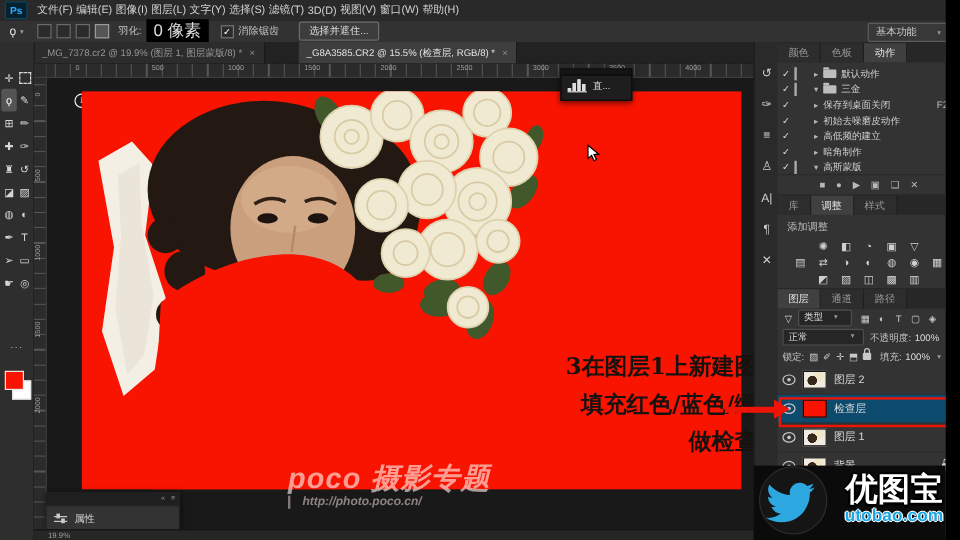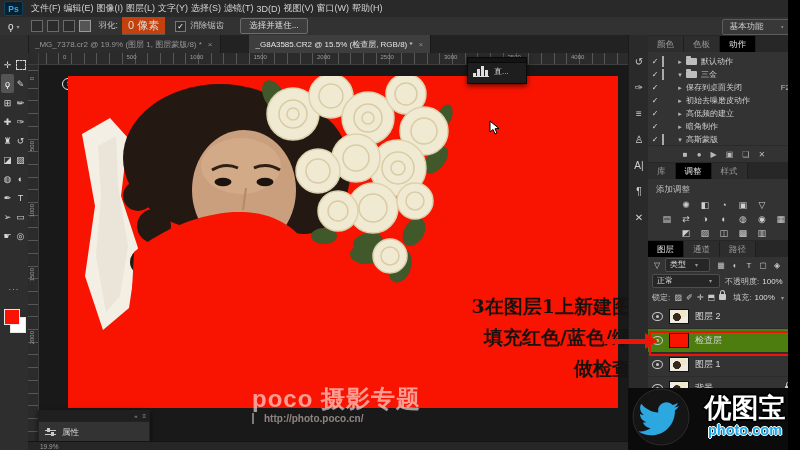--- a/index.html
+++ b/index.html
@@ -12,24 +12,24 @@
   #pslogo{width:17px;height:13px;margin:0 8px 0 4px;background:#06212f;border:1px solid #10425e;border-radius:2px;
           color:#31a8ff;font-size:8.5px;font-weight:bold;display:flex;align-items:center;justify-content:center;}
   .menu-item{font-size:9px;color:#d2d2d2;margin-right:3px;white-space:nowrap;cursor:default;}
   
   #optionsbar{left:0;top:17px;width:800px;height:18px;background:#323232;border-bottom:1px solid #222;display:flex;align-items:center;}
   .tool-badge{font-size:10px;color:#e2e2e2;margin-left:8px;}
   .caret{font-size:6px;color:#999;margin:0 3px;}
   .mode-sq{width:10px;height:10px;border:1px solid #6a6a6a;background:#2b2b2b;margin-right:4px;}
   .mode-sq.on{background:#555;border-color:#9a9a9a;}
   .opt-label{font-size:8.5px;color:#c4c4c4;margin:0 4px;white-space:nowrap;}
-  .opt-field{font-size:11px;color:#ddd;background:#c2410c;border-bottom:1px solid #555;padding:1px 6px;min-width:30px;}
+  .opt-field{font-size:14px;color:#ddd;background:#000000;border-bottom:1px solid #555;padding:1px 6px;min-width:30px;}
   .checkbox{width:9px;height:9px;background:#2b2b2b;border:1px solid #777;color:#fff;font-size:8px;line-height:9px;text-align:center;margin-left:10px;}
   .opt-button{font-size:8.5px;color:#ddd;border:1px solid #6c6c6c;background:#3d3d3d;border-radius:2px;padding:1px 8px;margin-left:12px;white-space:nowrap;}
-  #workspace{position:absolute;right:6px;top:2px;font-size:8.5px;color:#ccc;border:1px solid #5c5c5c;background:#383838;border-radius:2px;padding:1px 6px;display:flex;gap:14px;align-items:center;font-family:Liberation Mono, monospace;}
+  #workspace{position:absolute;right:6px;top:2px;font-size:8.5px;color:#ccc;border:1px solid #5c5c5c;background:#383838;border-radius:2px;padding:1px 6px;display:flex;gap:14px;align-items:center;}
   
   #tabbar{left:28px;top:35px;width:600px;height:18px;background:#222;display:flex;gap:28px;}
   .doctab{height:18px;display:flex;align-items:center;padding:0 7px;font-size:8px;white-space:nowrap;border-right:1px solid #191919;background:#2c2c2c;color:#969696;}
   .doctab.active{background:#3e3e3e;color:#e3e3e3;}
   .doctab .close{margin-left:6px;font-size:8px;color:#8a8a8a;}
   
   #toolbar{left:0;top:35px;width:28px;height:415px;background:#2e2e2e;border-right:1px solid #1d1d1d;}
   #tools{position:absolute;left:1px;top:20px;width:26px;display:grid;grid-template-columns:13px 13px;}
   .tool{height:19px;display:flex;align-items:center;justify-content:center;font-size:9px;color:#d6d6d6;}
   .tool.selected{background:#545454;border-radius:2px;color:#fff;}
@@ -43,60 +43,60 @@
   .hrlabel{position:absolute;top:1px;font-size:6px;color:#9c9c9c;}
   #vruler{position:absolute;left:0;top:11px;width:10px;height:386px;background:#2b2b2b;border-right:1px solid #3e3e3e;
     background-image:repeating-linear-gradient(180deg,transparent 0,transparent 11.7px,#565656 11.7px,#565656 12.7px);background-position:0 12px;}
   .vrlabel{position:absolute;left:1px;font-size:6px;color:#9c9c9c;writing-mode:vertical-rl;transform:rotate(180deg);}
   #ruler-corner{position:absolute;left:0;top:0;width:10px;height:11px;background:#2b2b2b;border-right:1px solid #3e3e3e;border-bottom:1px solid #3e3e3e;}
   #info-icon{position:absolute;left:34px;top:25px;width:10px;height:10px;border:1px solid #e9e9e9;border-radius:50%;
              color:#e9e9e9;font-size:7px;line-height:10px;text-align:center;font-family:"DejaVu Serif",serif;}
   #artwork{position:absolute;left:40px;top:23px;}
   #annotation{position:absolute;left:390px;top:238px;width:232px;text-align:right;
       font-family:"DejaVu Serif",serif;font-weight:bold;font-size:19px;line-height:31px;color:#161210;}
-  #poco{position:absolute;left:224px;top:330px;width:220px;text-align:left;}
+  #poco{position:absolute;left:212px;top:330px;width:220px;text-align:left;font-style:italic;}
   #poco-title{font-size:24px;font-weight:bold;color:rgba(255,240,238,.62);letter-spacing:1px;}
   #poco-url{font-size:10px;font-weight:bold;color:rgba(255,235,232,.5);margin-top:-2px;padding-left:10px;border-left:2px solid rgba(255,235,232,.45);}
   
   #histbox{position:absolute;left:439px;top:4px;width:58px;height:25px;background:#1e1e1e;border:1px solid #0a0a0a;box-shadow:0 2px 5px rgba(0,0,0,.6);}
   #histbox .bar{height:4px;background:#141414;border-bottom:1px solid #0a0a0a;}
   #histbox .content{display:flex;align-items:center;gap:5px;padding:3px 5px;}
   #hist-icon{width:16px;height:10px;background:
      linear-gradient(to top,#dfdfdf 0 3px,transparent 3px) 0 0/3px 100%,
      linear-gradient(to top,#dfdfdf 0 7px,transparent 7px) 4px 0/3px 100%,
      linear-gradient(to top,#dfdfdf 0 10px,transparent 10px) 8px 0/3px 100%,
      linear-gradient(to top,#dfdfdf 0 6px,transparent 6px) 12px 0/3px 100%;background-repeat:no-repeat;border-bottom:1px solid #dfdfdf;}
   #hist-label{font-size:8px;color:#ddd;}
   
   #strip{left:628px;top:35px;width:20px;height:415px;background:#2a2a2a;border-left:1px solid #1c1c1c;}
   .strip-icon{position:absolute;left:0;width:20px;height:20px;display:flex;align-items:center;justify-content:center;font-size:10px;color:#d0d0d0;}
   
   #rightcol{left:648px;top:35px;width:152px;height:415px;background:#333;}
   .ptabbar{position:relative;height:17px;background:#272727;display:flex;align-items:flex-end;}
   .ptab{height:16px;padding:0 9px;font-size:8.5px;line-height:16px;color:#9a9a9a;background:#2d2d2d;border-right:1px solid #1f1f1f;}
-  .ptab.active{background:#000000;color:#e2e2e2;}
+  .ptab.active{background:#404040;color:#e2e2e2;}
   .pmenu{position:absolute;right:4px;top:4px;font-size:8px;color:#9a9a9a;}
   .action-row{display:flex;align-items:center;height:13px;font-size:8px;color:#cfcfcf;white-space:nowrap;}
   .act-check{width:14px;text-align:center;color:#dedede;font-size:8px;}
   .act-dlg{width:12px;}
   .act-dlg .dlg{width:7px;height:6px;border:1px solid #aaa;margin:auto;}
   .act-arrow{width:12px;text-align:center;color:#b5b5b5;font-size:7px;}
   .folder{width:11px;height:7px;background:#bdbdbd;border-radius:1px;position:relative;margin-right:4px;}
   .folder::before{content:'';position:absolute;top:-2px;left:0;width:5px;height:2px;background:#bdbdbd;border-radius:1px 1px 0 0;}
   .act-short{margin-left:auto;margin-right:10px;color:#bdbdbd;}
   #actions-footer{display:flex;gap:9px;justify-content:center;align-items:center;height:16px;color:#b9b9b9;font-size:8px;border-top:1px solid #2a2a2a;}
   #adjust-title{font-size:8.5px;color:#bdbdbd;padding:5px 0 2px 8px;}
   .adj-row{display:flex;justify-content:center;gap:6px;height:14px;align-items:center;}
   .adj-icon{width:13px;height:12px;font-size:9px;color:#cfcfcf;text-align:center;line-height:12px;}
   .lrow{display:flex;align-items:center;height:16px;padding:0 4px;font-size:8px;color:#c2c2c2;gap:3px;}
   .select{background:#262626;border:1px solid #4e4e4e;border-radius:2px;padding:0 4px;height:12px;line-height:12px;color:#ddd;display:flex;align-items:center;gap:6px;}
   .filter-icon{width:12px;text-align:center;color:#c9c9c9;font-size:8px;}
   .lock-icon{width:10px;text-align:center;color:#c9c9c9;font-size:8px;}
   .layer-row{display:flex;align-items:center;height:23px;border-bottom:1px solid #2d2d2d;font-size:9px;color:#d8d8d8;gap:6px;padding-left:4px;}
-  .layer-row.selected{background:#4d7c0f;}
+  .layer-row.selected{background:#0c4a6e;}
   .eye{width:9px;height:7px;border:1px solid #c9c9c9;border-radius:50%;position:relative;flex:none;}
   .eye::after{content:'';position:absolute;left:2.5px;top:1.5px;width:3px;height:3px;border-radius:50%;background:#c9c9c9;}
   .thumb{width:18px;height:13px;border:1px solid #111;flex:none;}
   .thumb.photo{background:
      radial-gradient(circle at 38% 55%,#38281c 0 29%,transparent 31%),
      radial-gradient(circle at 68% 28%,#efe7c5 0 26%,transparent 28%),
      #f0ece2;}
   .thumb.red{background:#f81400;}
   .padlock{width:7px;height:6px;background:#c9c9c9;border-radius:1px;position:relative;margin-left:auto;margin-right:8px;flex:none;}
   .padlock::before{content:'';position:absolute;left:1px;top:-4px;width:3px;height:4px;border:1px solid #c9c9c9;border-bottom:none;border-radius:3px 3px 0 0;}
@@ -537,16 +537,16 @@
   <div id="statusbar" class="abs">
     <span>19.9%</span>
   </div>
 
   <div id="utobao" class="abs">
     <svg width="62" height="62" viewBox="0 0 62 62" style="position:absolute;left:2px;top:-2px;">
       <circle cx="31" cy="31" r="28" fill="#151515" stroke="#2c2c2c" stroke-width="1"></circle>
       <path d="M49,20 c-1.5,0.8-3.1,1.3-4.8,1.6 1.7-1 3-2.7 3.6-4.6 -1.6,1-3.4,1.7-5.3,2 -1.5-1.7-3.7-2.7-6.1-2.7 -4.6,0-8.3,3.7-8.3,8.3 0,0.7 0.1,1.3 0.2,1.9 -6.9-0.3-13-3.7-17.1-8.7 -0.7,1.2-1.1,2.7-1.1,4.2 0,2.9 1.5,5.4 3.7,6.9 -1.4,0-2.7-0.4-3.8-1 0,0 0,0.1 0,0.1 0,4 2.9,7.4 6.7,8.1 -0.7,0.2-1.4,0.3-2.2,0.3 -0.5,0-1.1-0.1-1.6-0.2 1.1,3.3 4.1,5.7 7.8,5.8 -2.9,2.2-6.5,3.6-10.4,3.6 -0.7,0-1.3,0-2-0.1 3.7,2.4 8.1,3.8 12.8,3.8 15.4,0 23.8-12.7 23.8-23.8 0-0.4,0-0.7,0-1.1 1.6-1.2 3-2.6 4.1-4.4z" fill="#2ca7e0"></path>
     </svg>
     <div id="utobao-title">优图宝</div>
-    <div id="utobao-domain">photo.com</div>
+    <div id="utobao-domain">utobao.com</div>
   </div>
 
 </div>
 
 </body></html>

